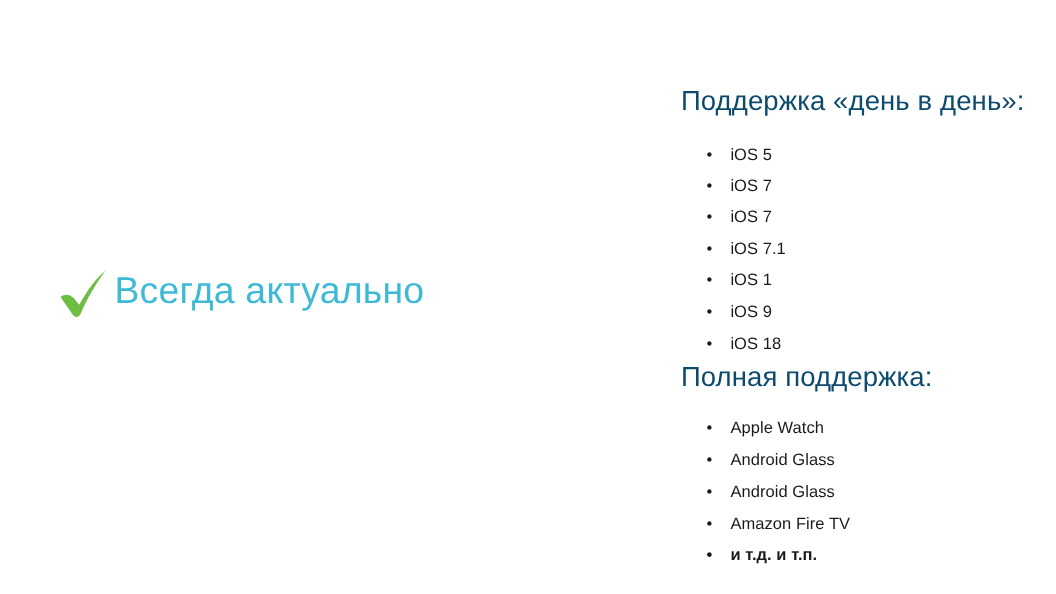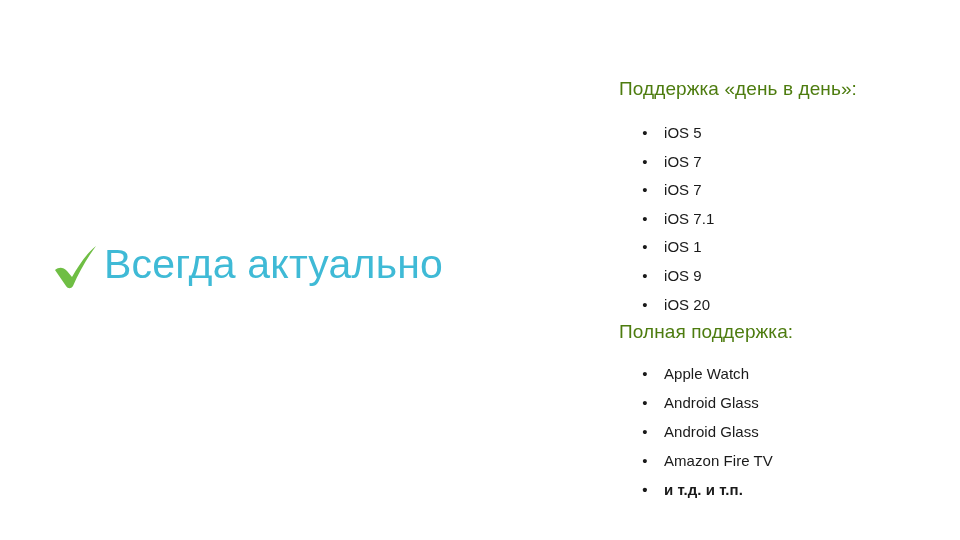--- a/index.html
+++ b/index.html
@@ -38,41 +38,41 @@
   .check-icon {
     flex: 0 0 auto;
     width: 48px;
     height: 52px;
     display: block;
     margin-right: 4px;
     margin-top: 4px;
   }
 
   .headline-text {
-    font-size: 41px;
+    font-size: 34px;
     line-height: 1.08;
     font-weight: 400;
     color: #3FBAD6;
     letter-spacing: 0.2px;
     white-space: nowrap;
   }
 
   
   .right-column {
     position: absolute;
     left: 619px;
     top: 76px;
     width: 341px;
   }
 
   .section-heading {
-    font-size: 19px;
+    font-size: 25px;
     line-height: 1.32;
     font-weight: 400;
-    color: #4d7c0f;
+    color: #0c4a6e;
     white-space: nowrap;
     letter-spacing: 0.1px;
   }
 
   .bullet-list {
     list-style: none;
     margin: 0;
     padding: 0;
   }
 
@@ -164,21 +164,21 @@
       <li>
         <span class="bullet-dot">•</span>
         <span>iOS 1</span>
       </li>
       <li>
         <span class="bullet-dot">•</span>
         <span>iOS 9</span>
       </li>
       <li>
         <span class="bullet-dot">•</span>
-        <span>iOS 20</span>
+        <span>iOS 18</span>
       </li>
     </ul>
 
     <div class="section-heading heading-full">Полная поддержка:</div>
 
     <ul class="bullet-list list-devices">
       <li>
         <span class="bullet-dot">•</span>
         <span>Apple Watch</span>
       </li>

